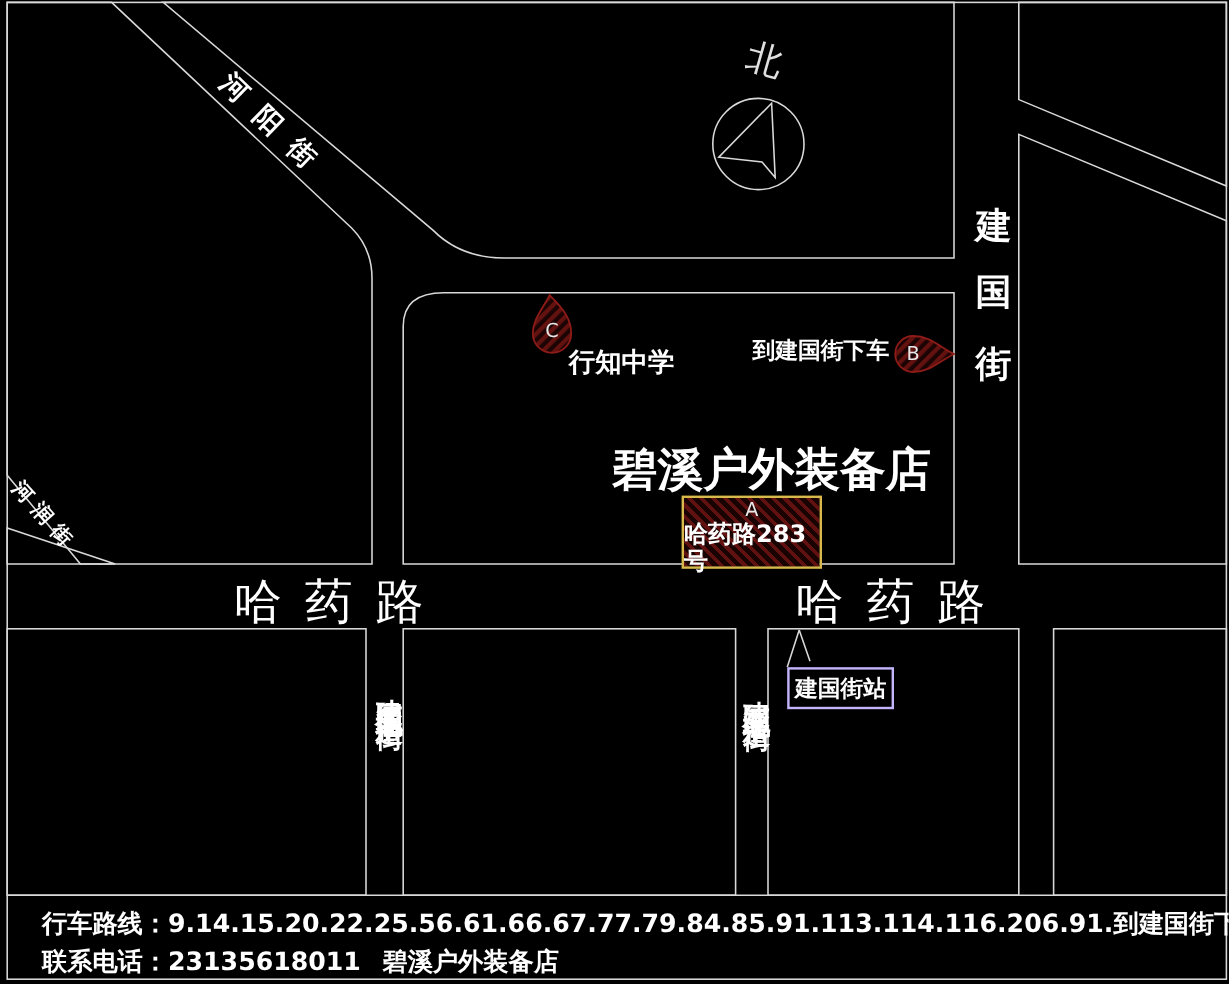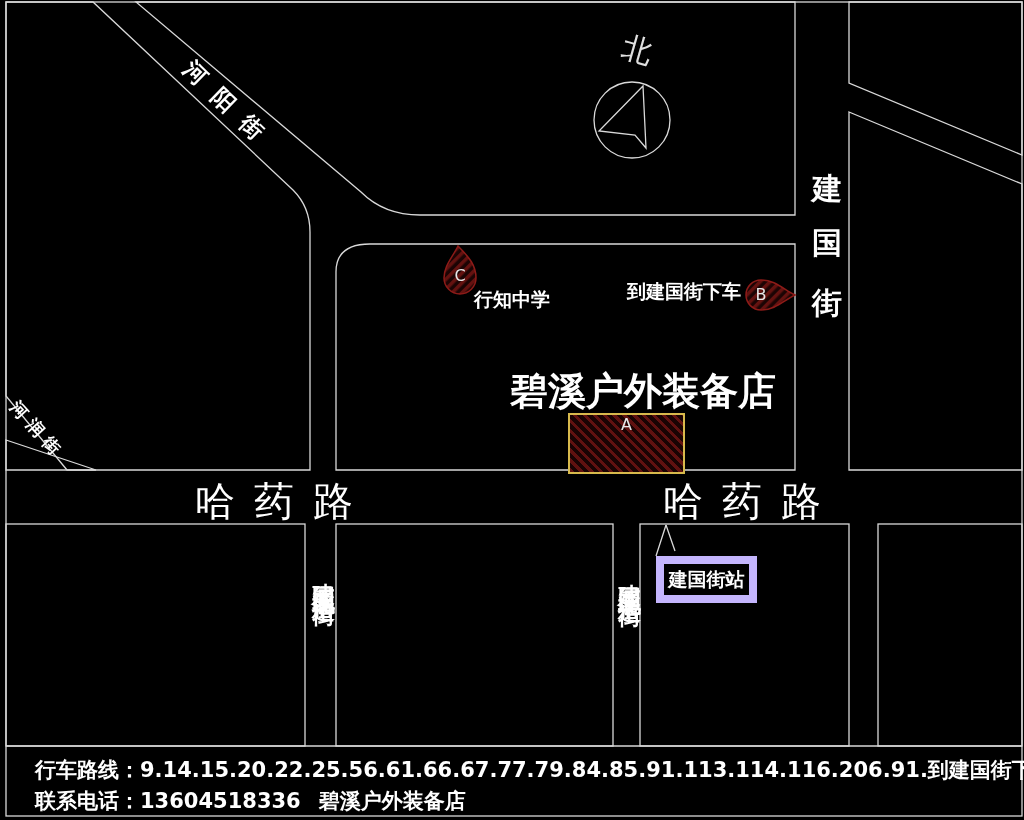--- a/index.html
+++ b/index.html
@@ -17,41 +17,41 @@
   
   .vtext{writing-mode:vertical-rl;text-orientation:upright;}
   .jianguo{left:806px;top:148px;font-size:30px;font-weight:bold;letter-spacing:58px;}
   .n4{left:309px;top:564px;font-size:23px;font-weight:bold;letter-spacing:4px;}
   .n2{left:615px;top:565px;font-size:23px;font-weight:bold;letter-spacing:4px;}
   
   .hayao{font-size:40px;font-weight:normal;letter-spacing:19px;top:474px;}
   .hayao.left{left:195px;}
   .hayao.right{left:663px;}
   
-  .school{left:474px;top:287px;font-size:19px;font-weight:bold;}
+  .school{left:474px;top:287px;font-size:22px;font-weight:bold;}
   .police{left:627px;top:279px;font-size:19px;font-weight:bold;}
   .title{left:510px;top:366px;font-size:38px;font-weight:bold;letter-spacing:0px;}
   
   .pinletter{position:absolute;width:24px;text-align:center;font-size:16px;color:#e8e8e8;}
   .c-letter{left:448px;top:266px;}
   .b-letter{left:749px;top:285px;}
   
   .north{left:622px;top:30px;font-size:30px;color:#e0e0e0;
          transform:rotate(16deg);transform-origin:center;}
   
   .abox{position:absolute;left:568px;top:413px;width:113px;height:53px;
         border:2px solid #d7b94c;
         background:repeating-linear-gradient(45deg,#601110 0 3px,#190303 3px 7px);
         display:flex;flex-direction:column;align-items:center;justify-content:space-between;
         padding:1px 0 3px 0;}
   .abox .aletter{font-size:16px;color:#e8e8e8;line-height:18px;}
   .abox .alabel{font-size:20px;font-weight:bold;color:#fff;line-height:22px;}
   
   .callout{position:absolute;left:656px;top:556px;width:85px;height:31px;
-           border:8px solid #c4b5fd;display:flex;align-items:center;justify-content:center;
+           border:2px solid #c4b5fd;display:flex;align-items:center;justify-content:center;
            font-size:19px;font-weight:bold;background:#000;}
   
   .footer-line1{left:35px;top:756px;font-size:21px;font-weight:bold;}
   .footer-line2{left:35px;top:787px;font-size:21px;font-weight:bold;}
   .footer-line2 .shop{margin-left:18px;}
 </style>
 </head>
 <body>
 
 <div class="stage">
@@ -104,22 +104,23 @@
   <div class="lbl vtext n2">建国北二道街</div>
 
   <div class="pinletter c-letter">C</div>
   <div class="lbl school">行知中学</div>
   <div class="pinletter b-letter">B</div>
   <div class="lbl police">到建国街下车</div>
 
   <div class="lbl title">碧溪户外装备店</div>
   <div class="abox">
     <div class="aletter">A</div>
+    <div class="alabel">哈药路283号</div>
   </div>
 
   <div class="callout">建国街站</div>
 
   <div class="lbl footer-line1">行车路线：9.14.15.20.22.25.56.61.66.67.77.79.84.85.91.113.114.116.206.91.到建国街下车。哈药路283号。</div>
   <div class="lbl footer-line2">
-    <span>联系电话：13604518336</span><span class="shop">碧溪户外装备店</span>
+    <span>联系电话：23135618011</span><span class="shop">碧溪户外装备店</span>
   </div>
 
 </div>
 
 </body></html>

